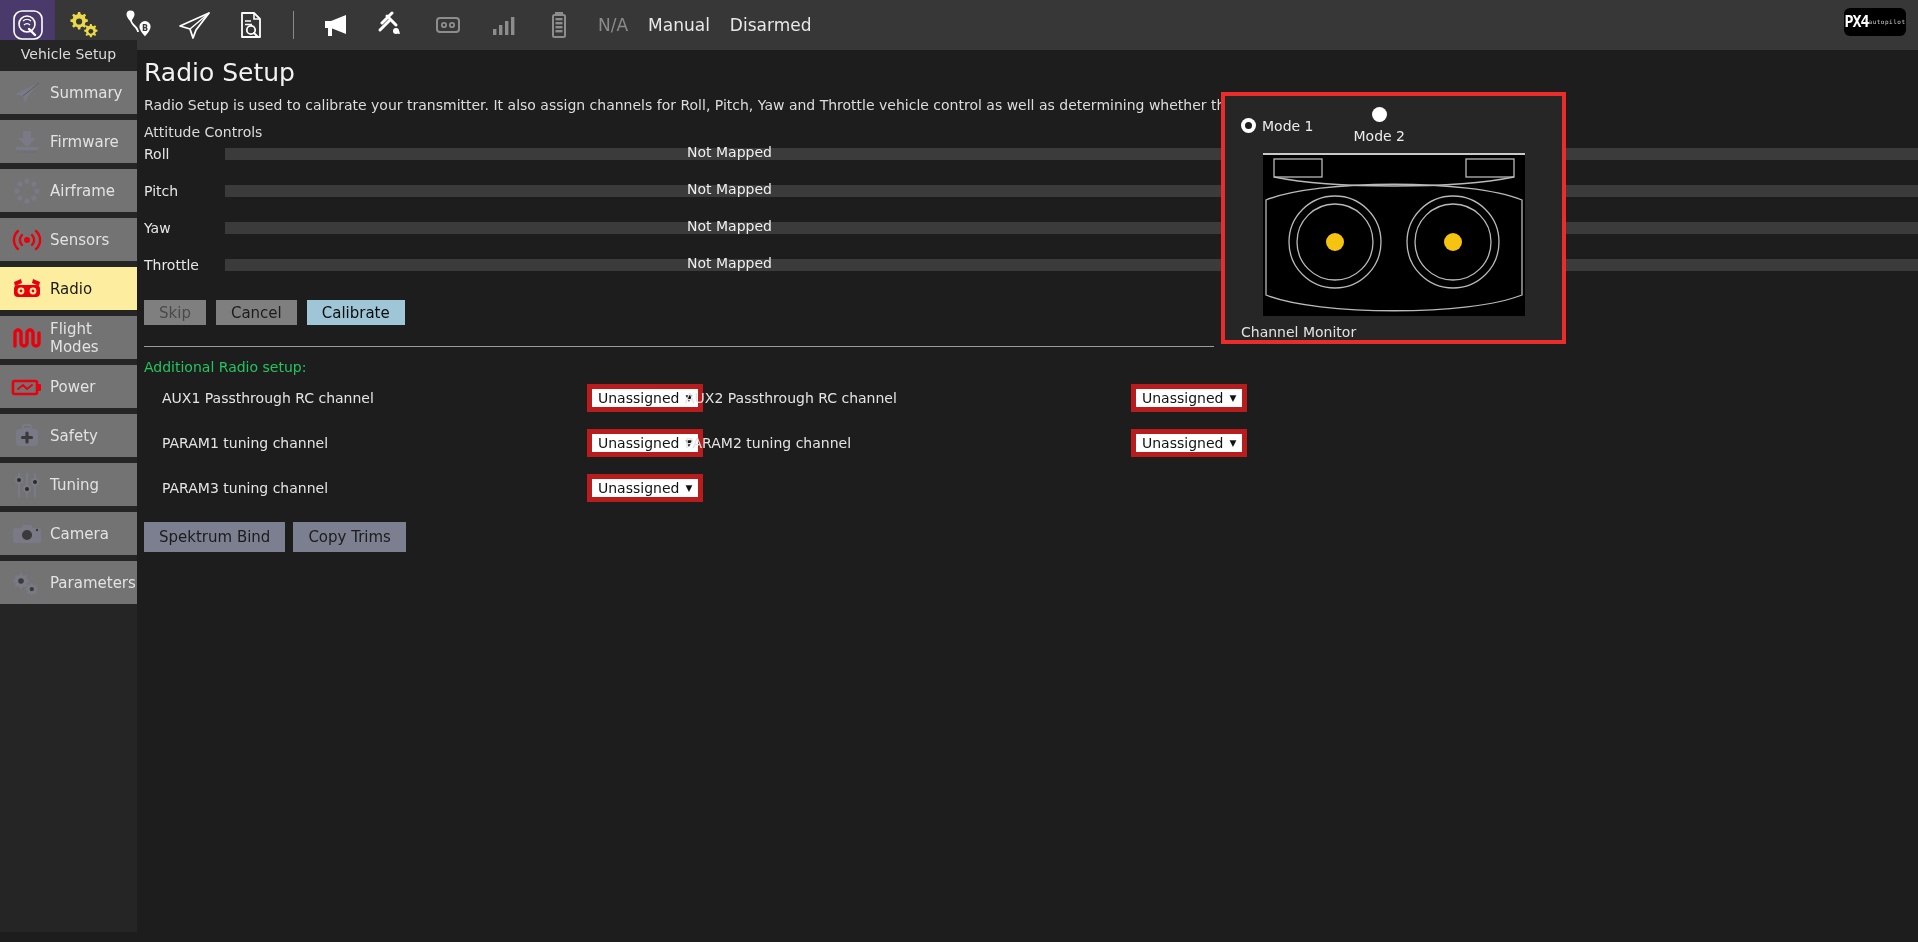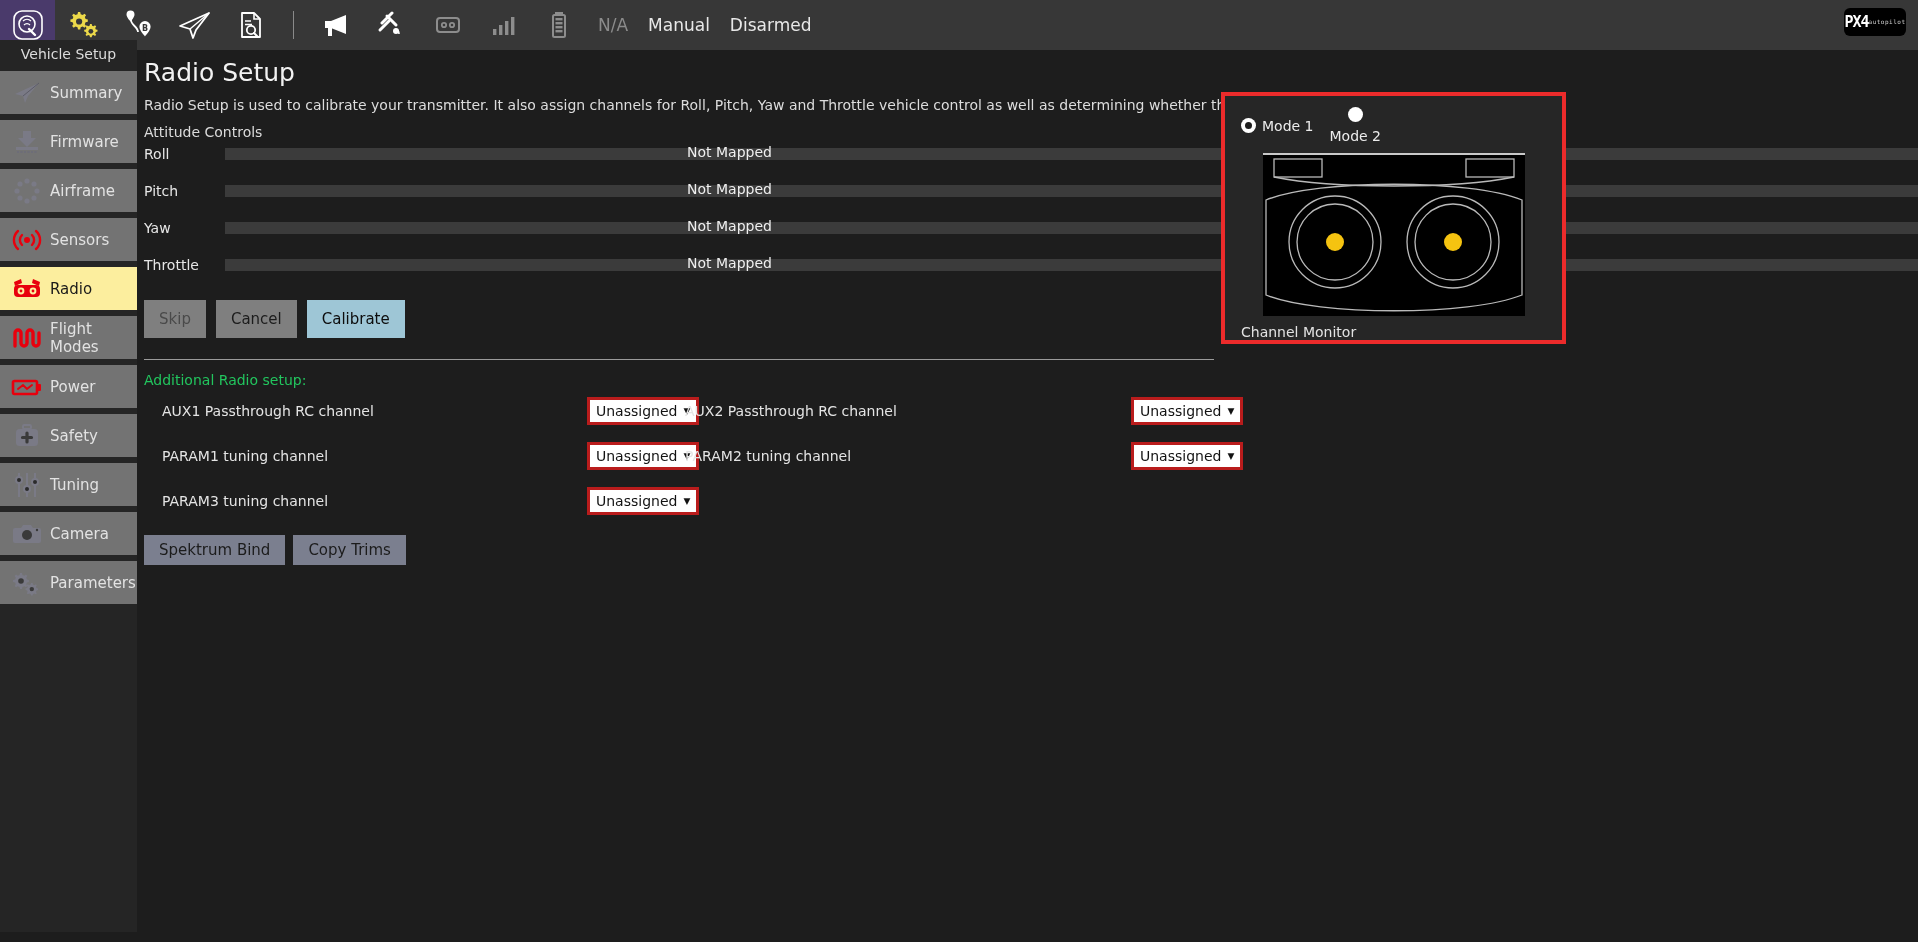--- a/index.html
+++ b/index.html
@@ -86,54 +86,54 @@
   .attrow .bar {
     position: absolute; left: 88px; right: 0px; top: 8px; height: 12px;
     background: #3b3b3b;
   }
   .attrow .state {
     position: absolute; left: 550px; top: 4px; color: #efefef; font-size: 14px;
   }
 
   #cal-buttons { padding-left: 7px; margin-top: 12px; display: flex; gap: 10px; }
   .btn {
-    height: 38px; min-width: 57px; padding: 0 15px;
+    height: 25px; min-width: 57px; padding: 0 15px;
     display: flex; align-items: center; justify-content: center;
     font-size: 15px; border: none;
   }
   .btn.disabled { background: #7f7f7f; color: #4a4a4a; }
   .btn.normal   { background: #7f7f7f; color: #1c1c1c; }
   .btn.primary  { background: #9ec6d6; color: #0d0d0d; }
   .btn.flat     { background: #7b7f8f; color: #1c1c1c; height: 30px; }
 
   #divider {
     margin: 21px 0 0 7px; height: 1px; background: #9b9b9b; width: 1070px;
   }
   #additional-label { color: #22c55e; font-size: 14px; padding: 12px 0 0 7px; }
 
   .opt-row { position: relative; height: 38px; margin-top: 7px; }
   .opt-row .l-label { position: absolute; left: 25px; top: 8px; color: #e4e4e4; font-size: 14px; }
   .opt-row .r-label { position: absolute; left: 548px; top: 8px; color: #e4e4e4; font-size: 14px; }
   .combo {
     position: absolute; height: 28px; background: #ffffff; color: #121212;
     font-size: 14px; display: flex; align-items: center; padding: 0 6px;
-    border: 3px solid #b91c1c;
+    border: 5px solid #b91c1c;
   }
   .combo .caret { margin-left: 6px; font-size: 9px; }
   .combo.c1 { left: 450px; top: 2px; }
   .combo.c2 { left: 994px; top: 2px; }
 
   #bottom-buttons { padding-left: 7px; margin-top: 12px; display: flex; gap: 8px; }
 
   
   #channel-monitor {
     position: absolute; left: 1221px; top: 92px; width: 345px; height: 252px;
     border: 4px solid #ec2b2b; background: #262626;
   }
-  #mode-row { display: flex; align-items: center; padding: 11px 0 0 16px; gap: 0; }
+  #mode-row { display: flex; align-items: center; padding: 11px 0 0 16px; gap: 24px; }
   .radio-opt { display: flex; align-items: center; gap: 6px; }
   .radio-dot {
     width: 15px; height: 15px; border-radius: 50%; background: #ffffff;
     display: flex; align-items: center; justify-content: center;
   }
   .radio-dot.checked::after {
     content: ""; width: 7px; height: 7px; border-radius: 50%; background: #1e1e1e;
   }
   .radio-label { color: #ececec; font-size: 14px; }
   .radio-opt + .radio-opt { margin-left: 16px; flex-direction: column; }

